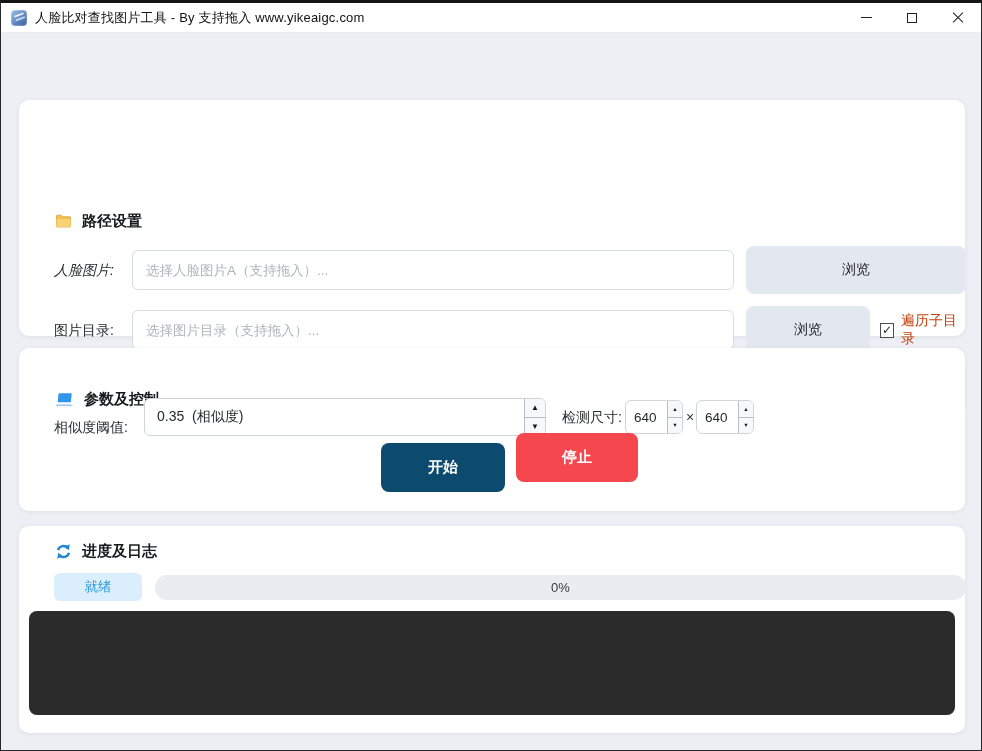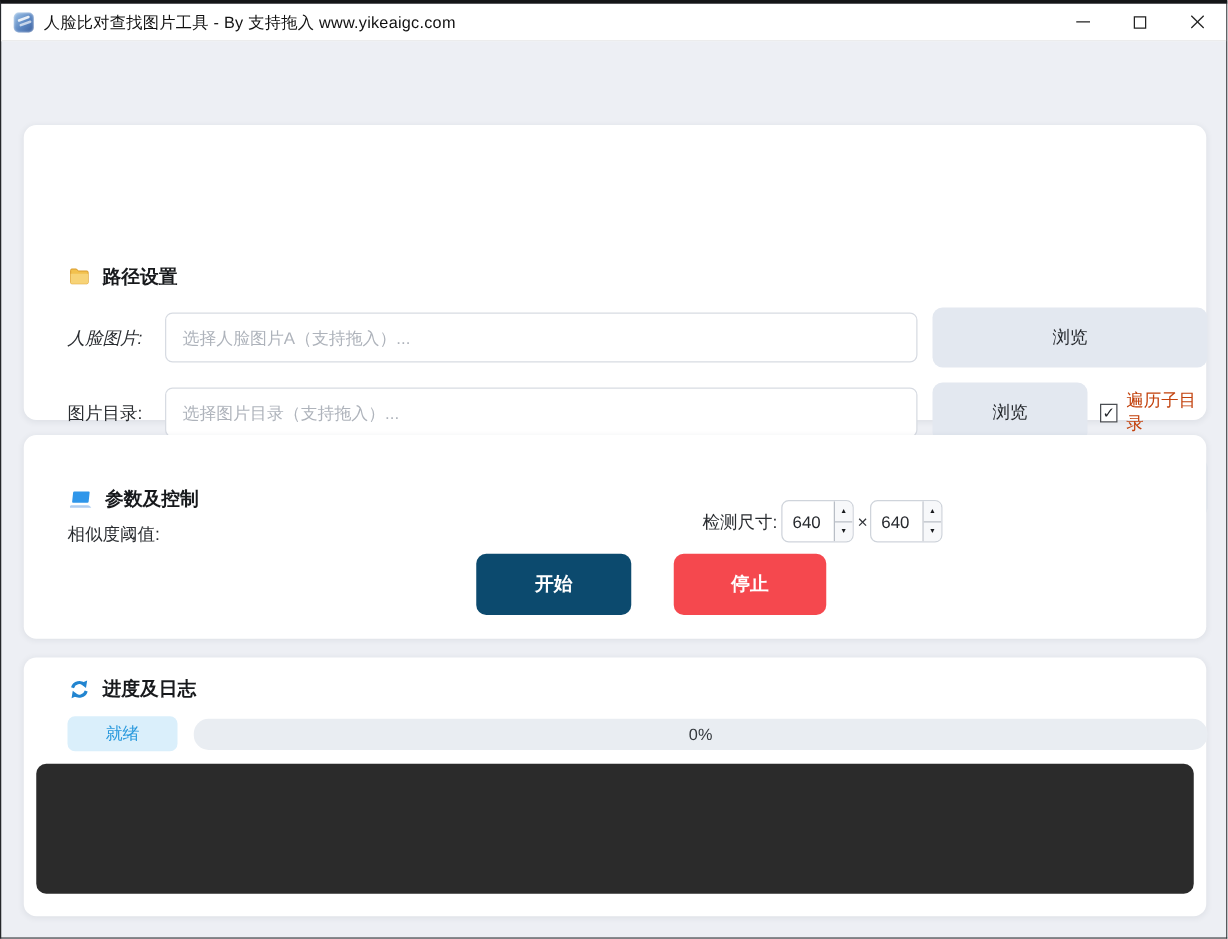--- a/index.html
+++ b/index.html
@@ -130,20 +130,27 @@
         <svg width="19" height="16" viewBox="0 0 19 16">
           <path d="M4.4 1.2 L16 1.2 Q16.8 1.2 16.7 2 L15.9 9.4 Q15.8 10.2 15 10.2 L3.4 10.2 Q2.6 10.2 2.7 9.4 L3.5 2 Q3.6 1.2 4.4 1.2 Z" fill="#2f96ea"></path>
           <path d="M1.6 12.2 L14.8 12.2 Q16.4 12.2 17.2 13.2 L18 14.2 L1 14.2 Q0.6 13.2 1.6 12.2 Z" fill="#aecdf0"></path>
         </svg>
       </span>
       <span class="card-title">参数及控制</span>
     </div>
 
     <div class="row-label" style="top:60px; line-height:38px;">相似度阈值:</div>
 
+    <div class="spinbox spin-big" style="left:125px; top:50px; width:402px; height:38px;">
+      <input class="spin-text" type="text" value="0.35  (相似度)" style="">
+      <div class="spin-col">
+        <div class="spin-cell">▲</div>
+        <div class="spin-cell">▼</div>
+      </div>
+    </div>
 
     <div class="row-label" style="left:543px; top:51px; line-height:36px;">检测尺寸:</div>
 
     <div class="spinbox spin-small" style="left:606px; top:52px; width:58px; height:34px;">
       <input class="spin-text" style="padding: 0px 8px; font-size: 13.5px;" type="text" value="640">
       <div class="spin-col">
         <div class="spin-cell">▲</div>
         <div class="spin-cell">▼</div>
       </div>
     </div>
@@ -152,21 +159,21 @@
 
     <div class="spinbox spin-small" style="left:677px; top:52px; width:58px; height:34px;">
       <input class="spin-text" style="padding: 0px 8px; font-size: 13.5px;" type="text" value="640">
       <div class="spin-col">
         <div class="spin-cell">▲</div>
         <div class="spin-cell">▼</div>
       </div>
     </div>
 
     <button class="action-btn" id="btn-start" style="top:95px;">开始</button>
-    <button class="action-btn" id="btn-stop" style="top:95px;margin-left:23px;">停止</button>
+    <button class="action-btn" id="btn-stop" style="top:85px;">停止</button>
   </div>
 
   <div class="card" id="card-progress">
     <div class="card-head" style="top:16px;">
       <span>
         <svg width="17" height="17" viewBox="0 0 18 18">
           <path d="M3.2 7.6 A6.1 6.1 0 0 1 13.6 5.2" fill="none" stroke="#2285d0" stroke-width="2.6"></path>
           <polygon points="15.6,1.4 14.6,7.8 9.8,4.0" fill="#2285d0"></polygon>
           <path d="M14.8 10.4 A6.1 6.1 0 0 1 4.4 12.8" fill="none" stroke="#2285d0" stroke-width="2.6"></path>
           <polygon points="2.4,16.6 3.4,10.2 8.2,14.0" fill="#2285d0"></polygon>

